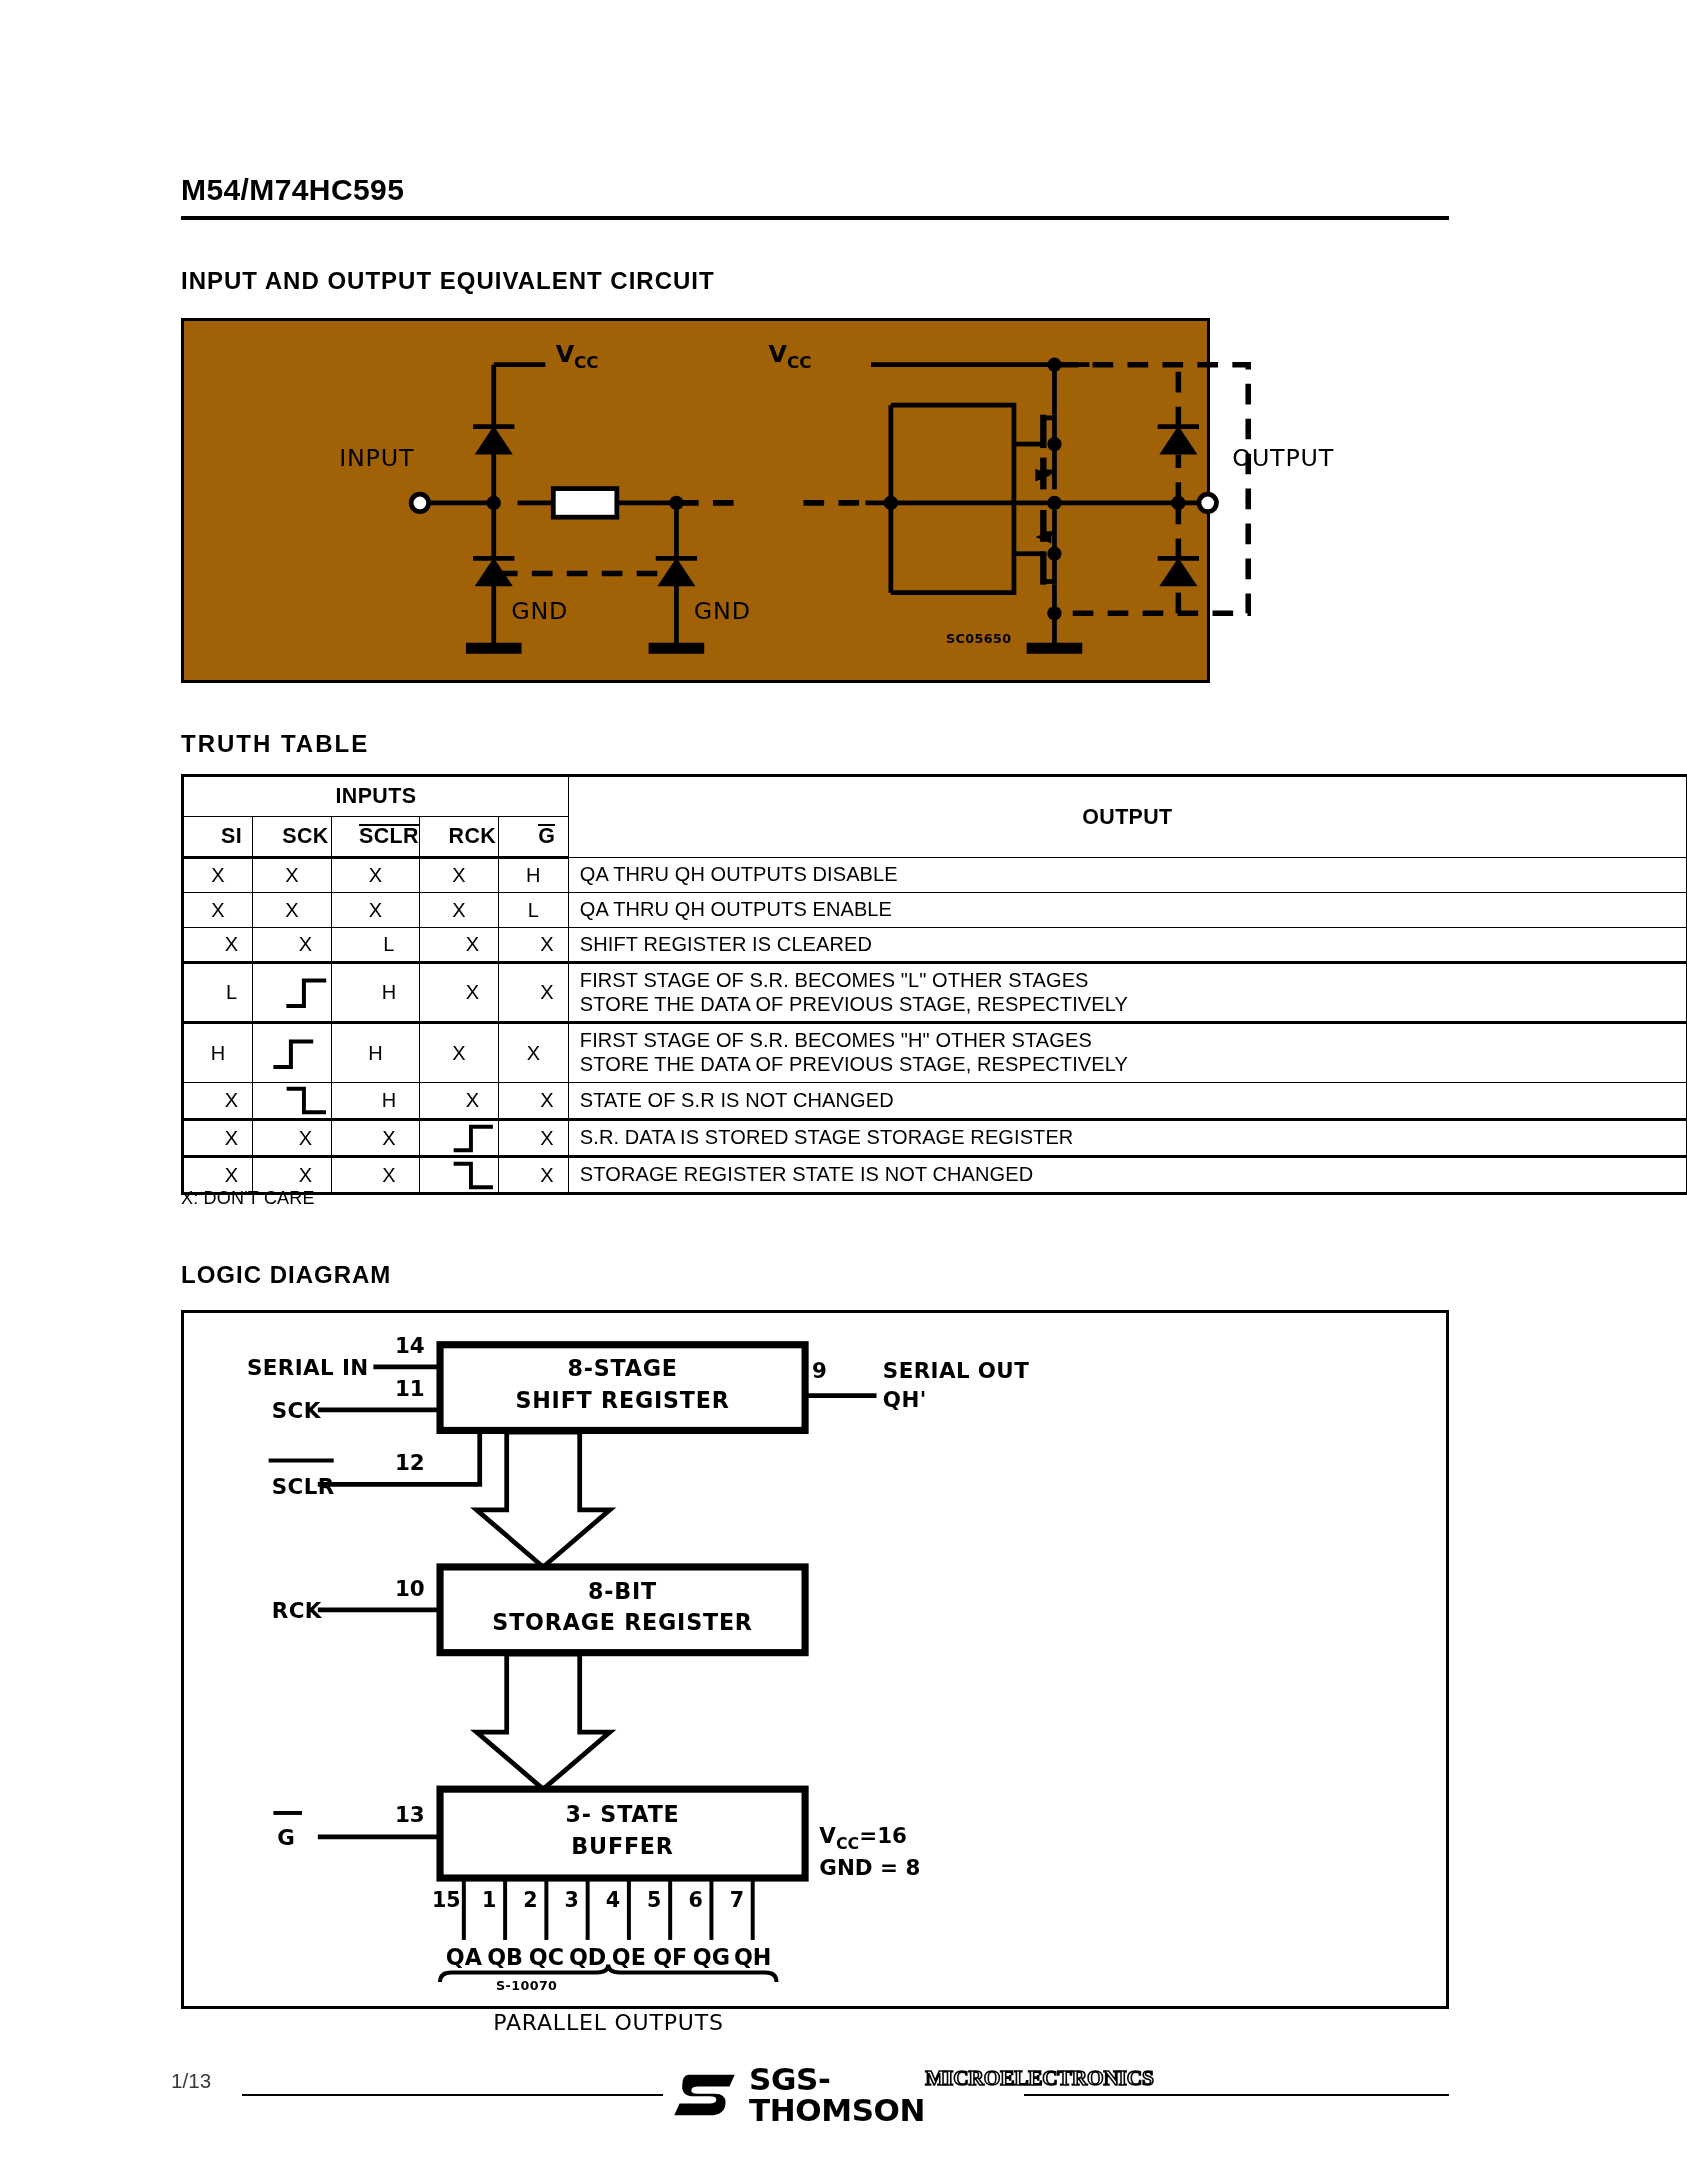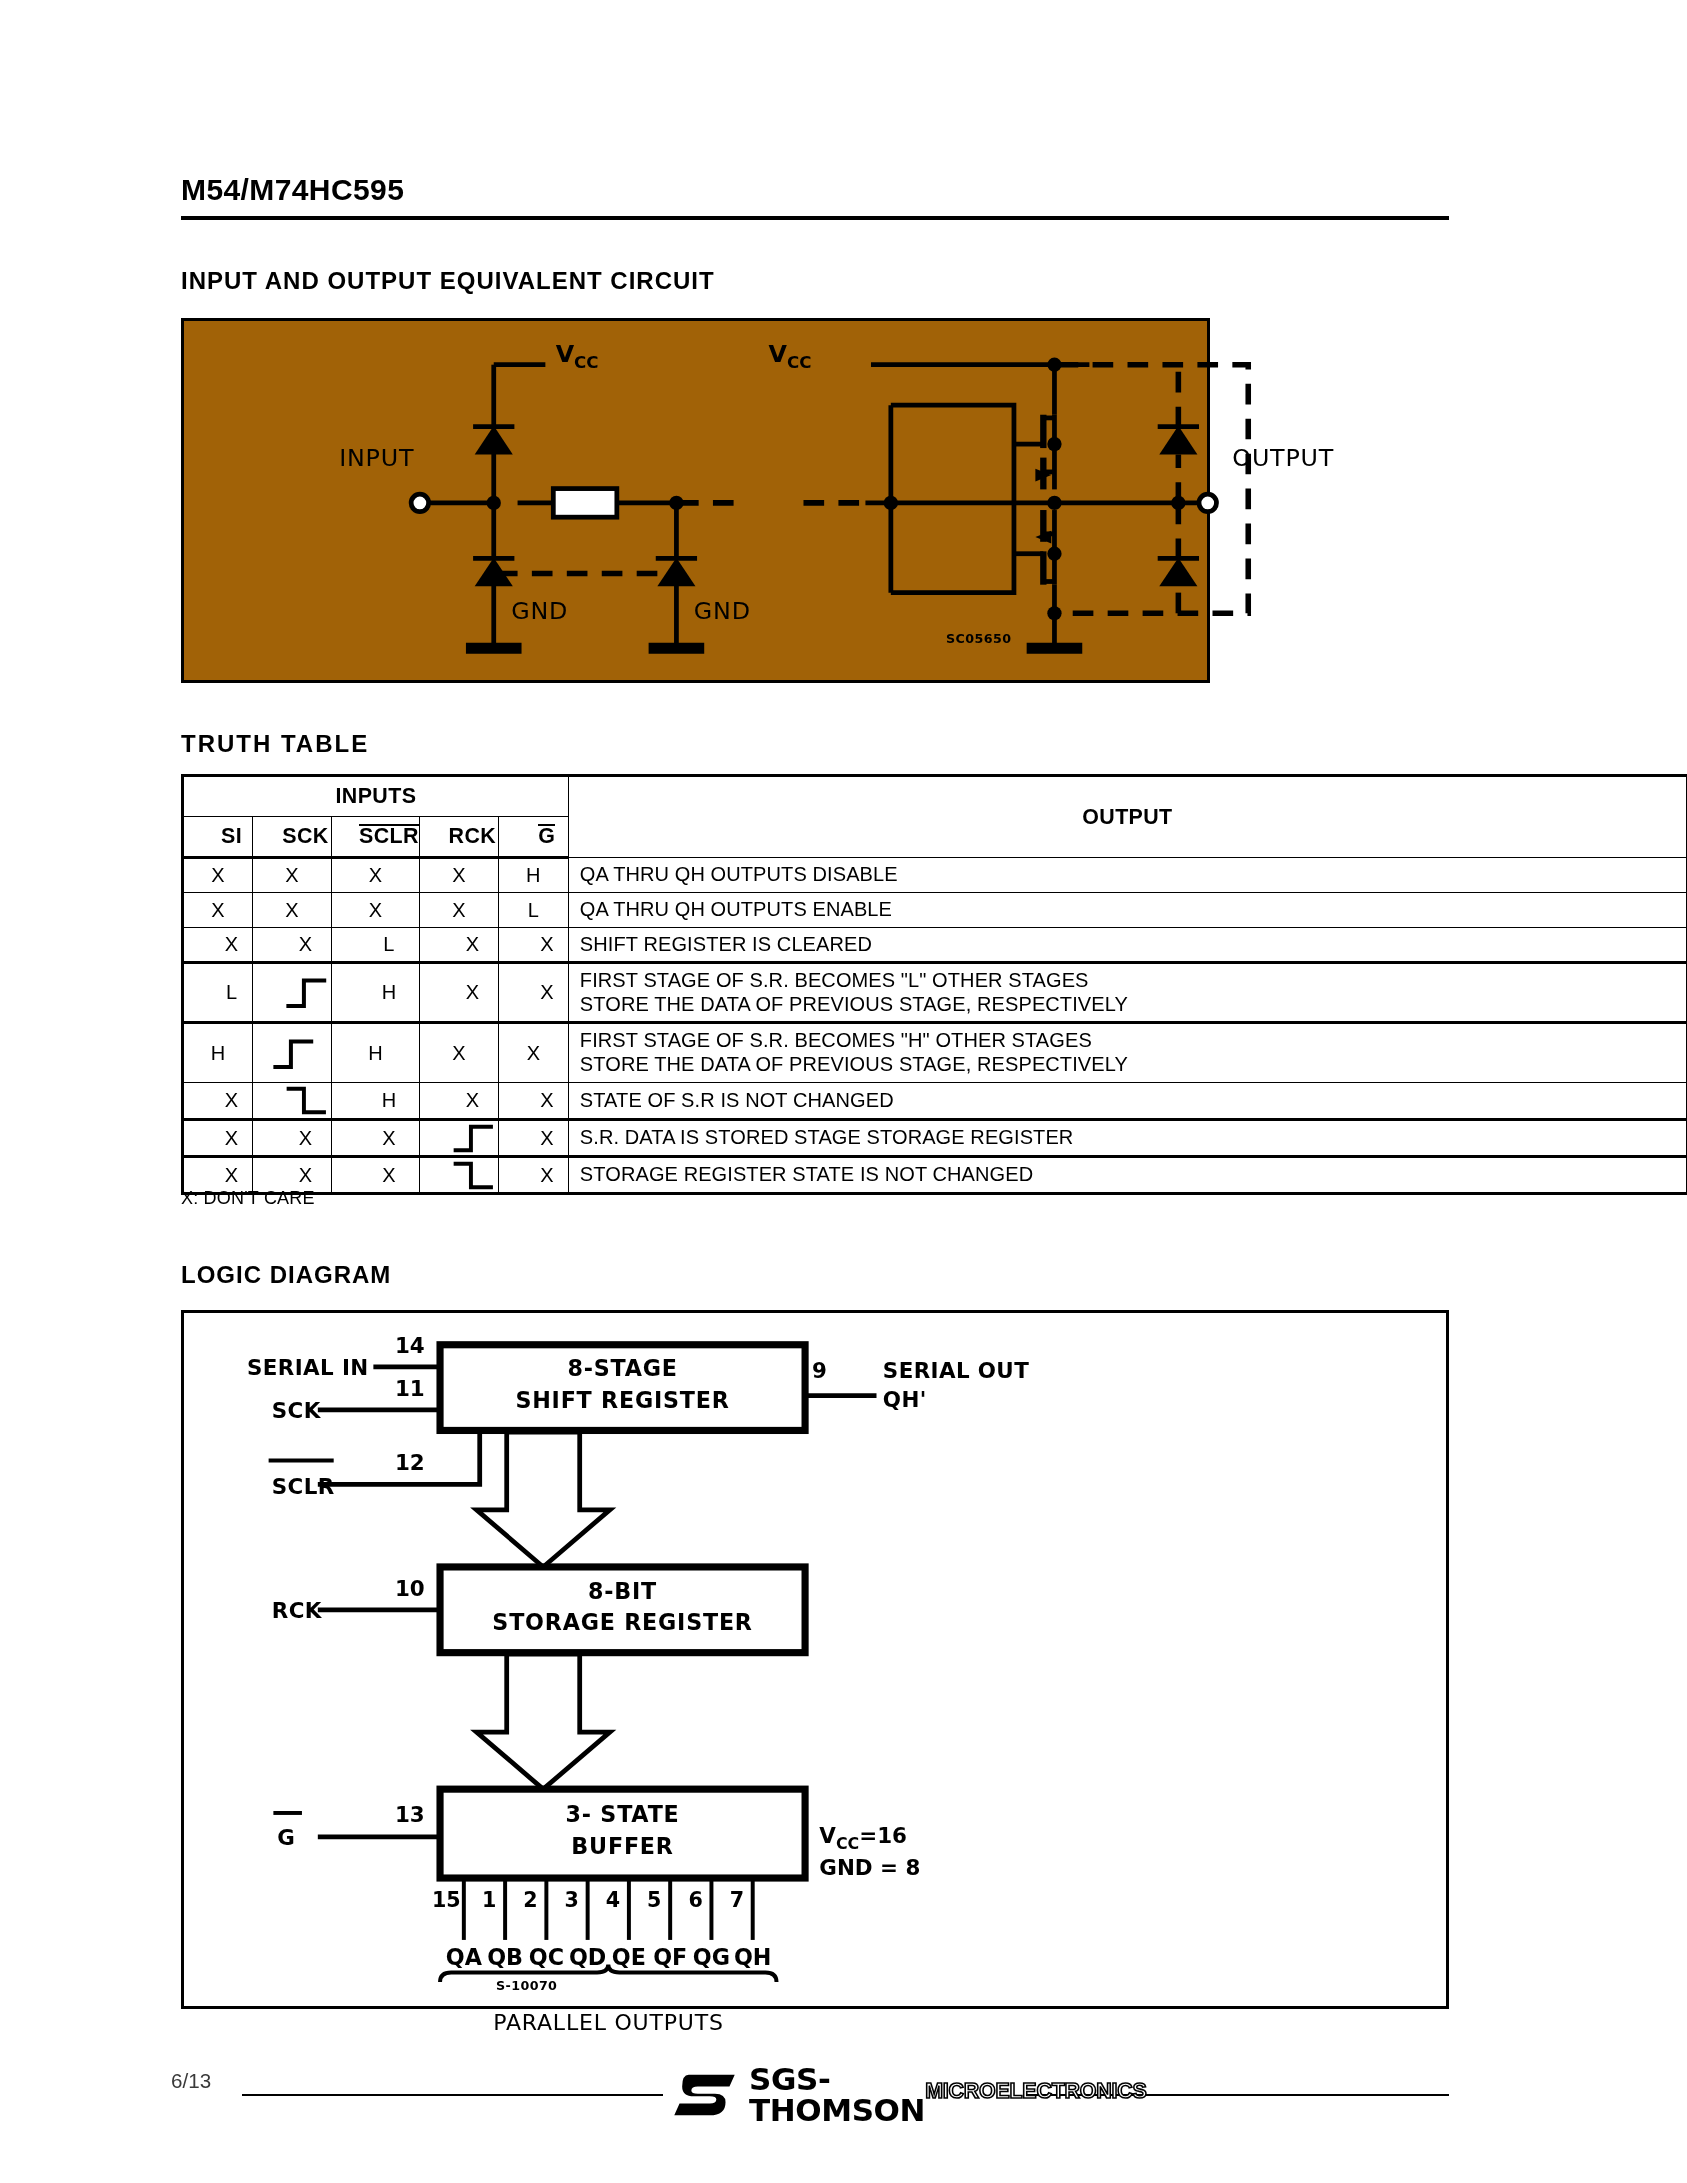--- a/index.html
+++ b/index.html
@@ -114,24 +114,24 @@
     display:flex; align-items:center; gap:11px;
   }
   #logo-mark { width:67px; height:46px; flex:none; }
   #logo-text { display:flex; flex-direction:row; justify-content:center; line-height:1; }
   #logo-brand {
     font-size:31px; font-weight:bold; letter-spacing:-0.4px;
     font-family:"DejaVu Sans", sans-serif;
   }
   #logo-sub {
     font-size:21.4px; font-weight:bold; letter-spacing:-0.2px;
-    font-family:Liberation Sans, sans-serif;
+    font-family:Liberation Serif, serif;
     color:#fff;
     -webkit-text-stroke:1.6px #000;
-    margin-top:17px;
+    margin-top:4px;
   }
 </style>
 </head>
 <body>
 
 <div id="doc-title">M54/M74HC595</div>
 <div id="header-rule"></div>
 
 <div class="section-heading" id="heading-io">INPUT AND OUTPUT EQUIVALENT CIRCUIT</div>
 
@@ -487,21 +487,21 @@
     </g>
 
     <path d="M 322 843 q 0 -12 14 -12 L 520 831 q 14 0 14 -10 q 0 10 14 10 L 732 831 q 14 0 14 12" fill="none" stroke="#000" stroke-width="5"></path>
   </svg>
 
   <div style="position:absolute; left:256px; top:697px; width:337px; text-align:center;
               font-family:'DejaVu Sans', sans-serif; font-size:22px; font-weight:normal; letter-spacing:0.8px;">PARALLEL OUTPUTS</div>
 </div>
 <div class="ref-label" id="logic-ref">S-10070</div>
 
-<div id="page-number">6/13</div>
+<div id="page-number">1/13</div>
 <div id="footer-rule-left"></div>
 <div id="footer-rule-right"></div>
 <div id="footer-logo">
   <svg id="logo-mark" viewBox="0 0 100 70">
     <path d="M 26 4 L 96 4 L 88 22 L 40 22 Q 30 22 30 28 Q 30 33 40 33 L 66 33
              Q 82 33 82 46 Q 82 66 58 66 L 4 66 L 12 48 L 58 48 Q 68 48 68 42
              Q 68 37 58 37 L 34 37 Q 16 37 16 22 Q 16 4 26 4 Z" fill="#000"></path>
   </svg>
   <div id="logo-text">
     <div id="logo-brand">SGS-THOMSON</div>

